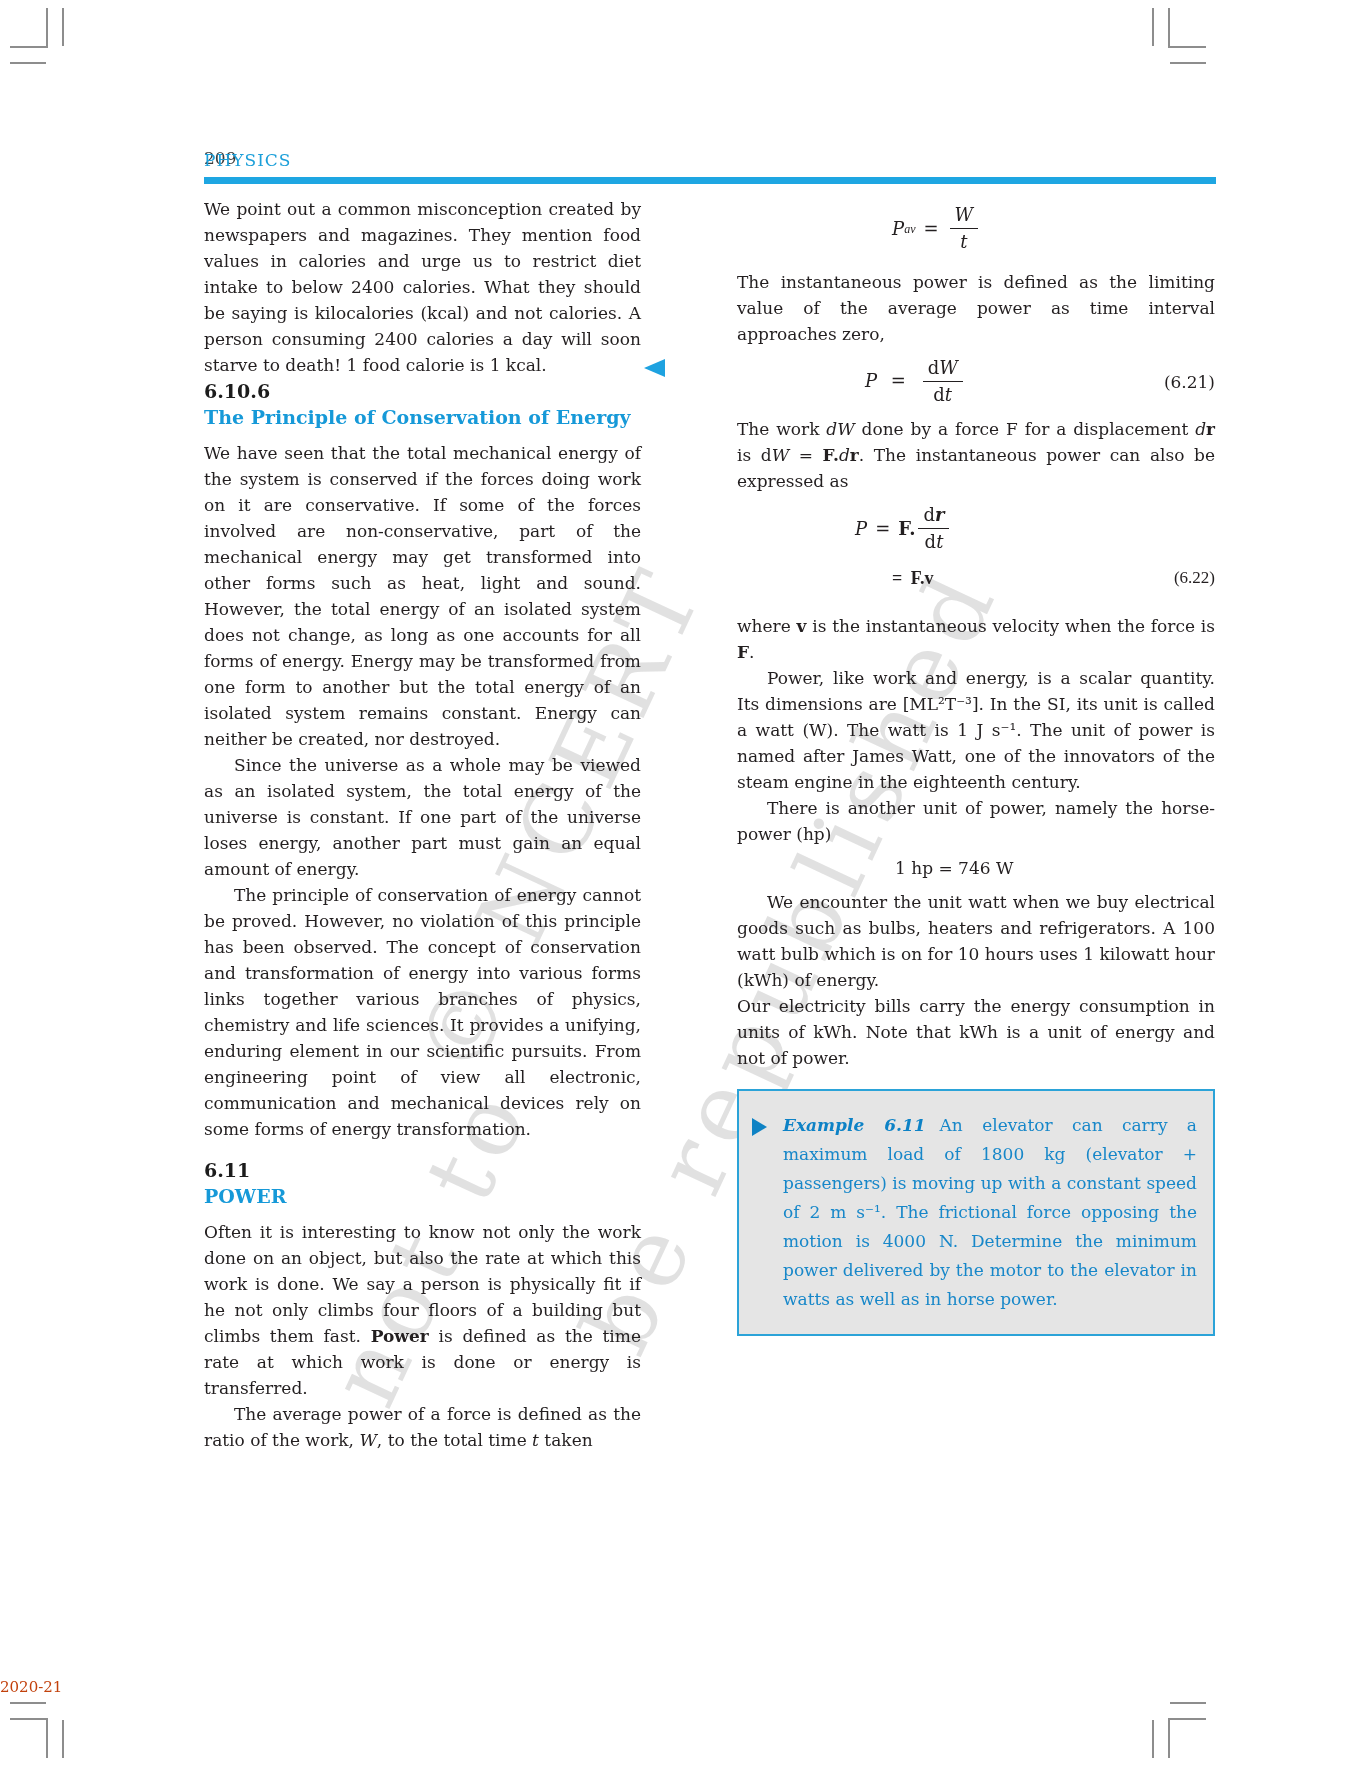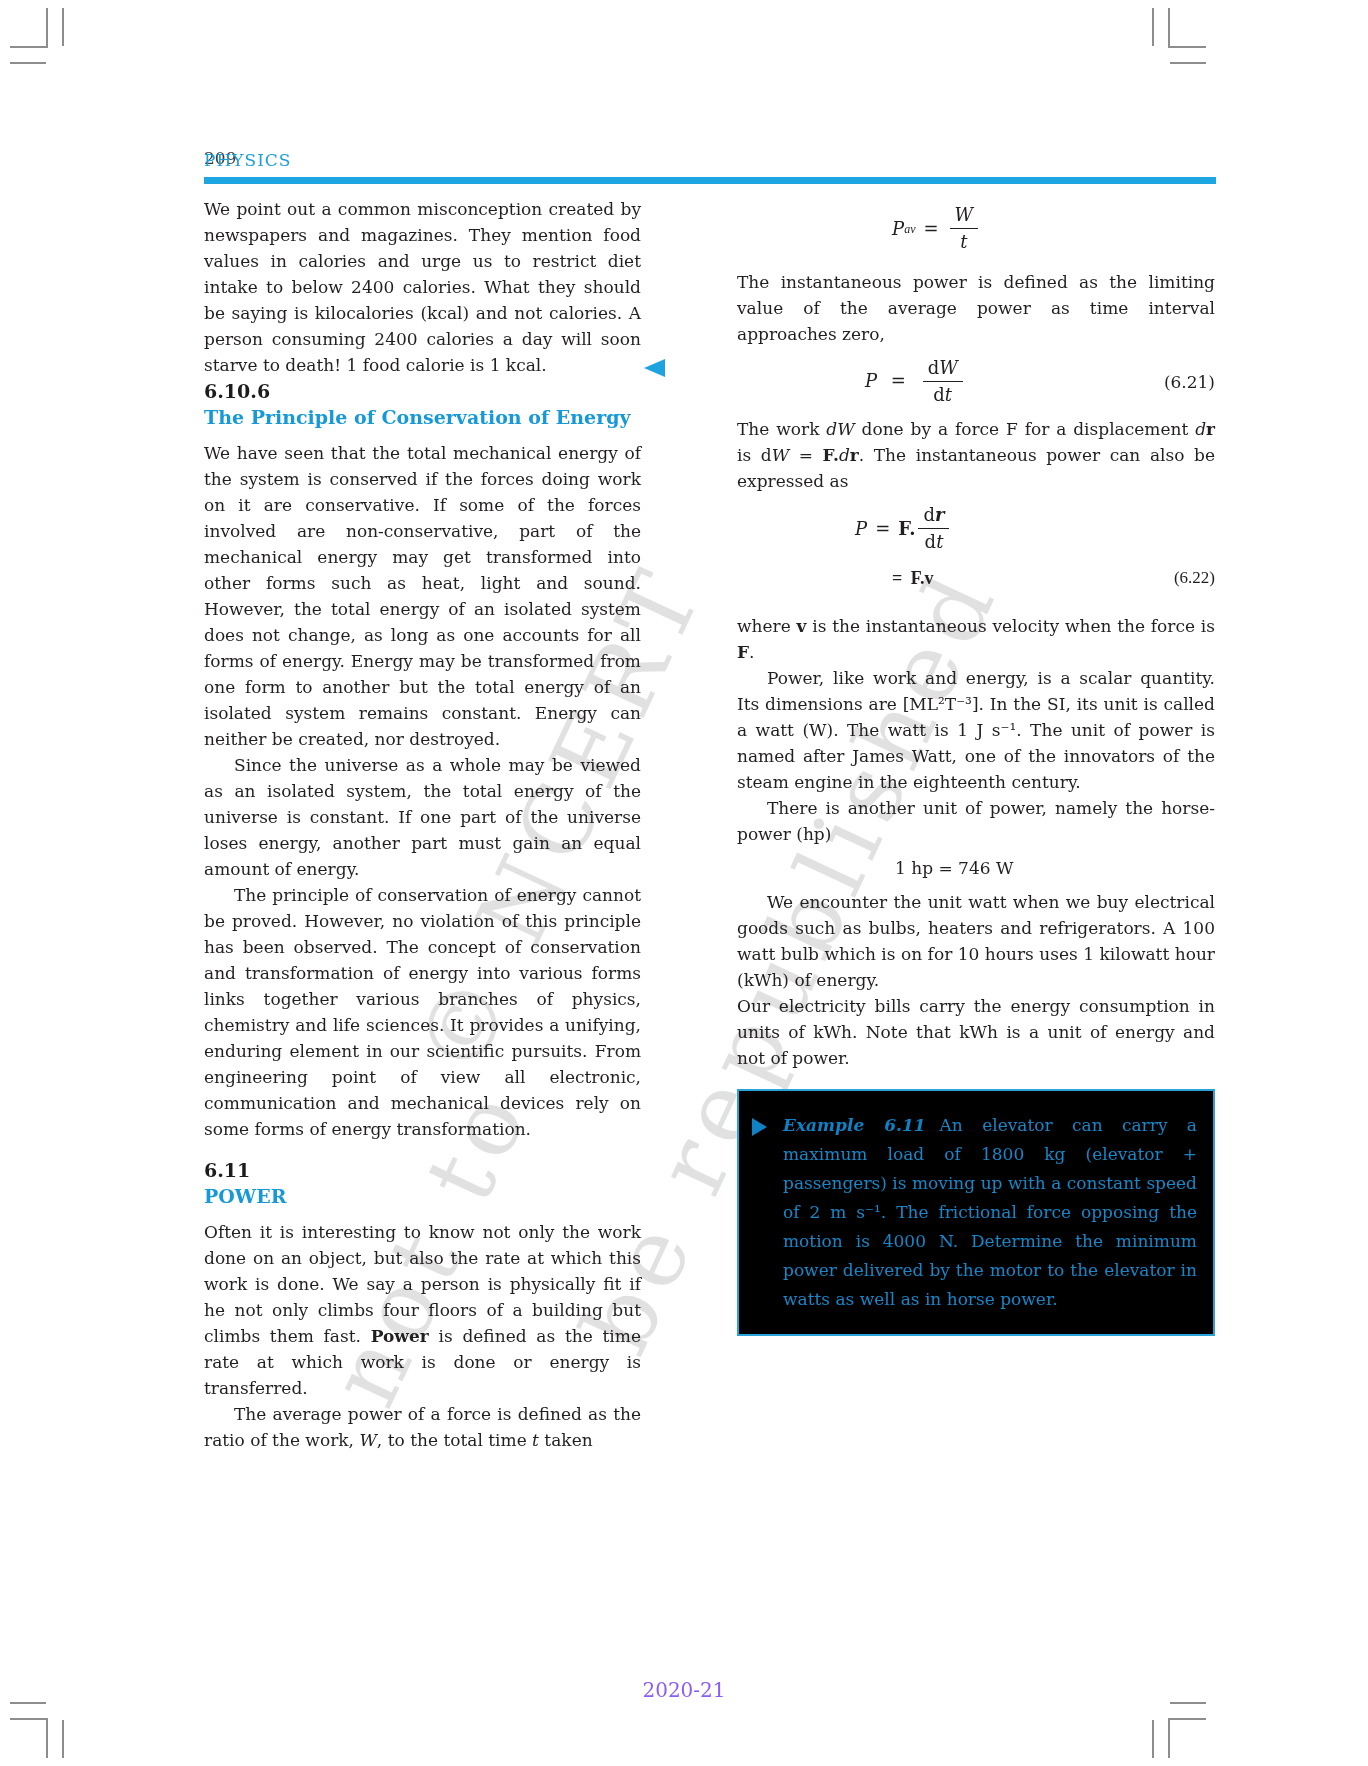--- a/index.html
+++ b/index.html
@@ -59,30 +59,30 @@
   #eq-force{padding-left:118px;margin-top:10px;margin-bottom:8px;}
   #eq-fv .eq-body{padding-left:155px;}
   #eq-fv{margin:14px 0 24px 0;font-family:Liberation Serif, serif;}
 
   
   .calc-block{margin:4px 0 6px 0;}
   .calc-line{padding-left:48px;line-height:26px;}
   .calc-line:first-child{padding-left:83px;}
 
   
-  .example-box{position:relative;margin-top:18px;background:#000000;border:2px solid #2ba3d8;
+  .example-box{position:relative;margin-top:18px;background:#e5e5e5;border:2px solid #2ba3d8;
                padding:20px 16px 20px 44px;}
   .tri-right{position:absolute;left:13px;top:27px;width:0;height:0;
              border-top:9px solid transparent;border-bottom:9px solid transparent;
              border-left:15px solid #0e82c4;}
   .example-text{margin:0;font-size:17px;line-height:29px;color:#1787c9;text-align:justify;}
   .example-label{color:#0d82c6;margin-right:14px;}
 
   
-  .footer{position:absolute;left:0;right:0;top:1678px;text-align:center;font-size:20px;color:#8b5cf6;z-index:2;}
+  .footer{position:absolute;left:0;right:0;top:1678px;font-size:15px;color:#c2410c;z-index:2;}
 </style>
 </head>
 <body>
 
 <div class="page">
 
   <div class="cmark" style="left:10px;top:46px;width:38px;height:2px;"></div>
   <div class="cmark" style="left:46px;top:8px;width:2px;height:40px;"></div>
   <div class="cmark" style="left:62px;top:8px;width:2px;height:38px;"></div>
   <div class="cmark" style="left:10px;top:62px;width:36px;height:2px;"></div>

